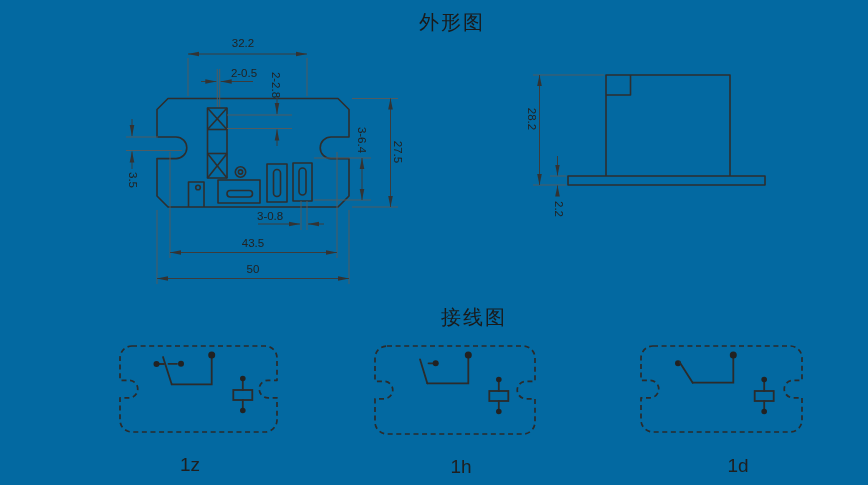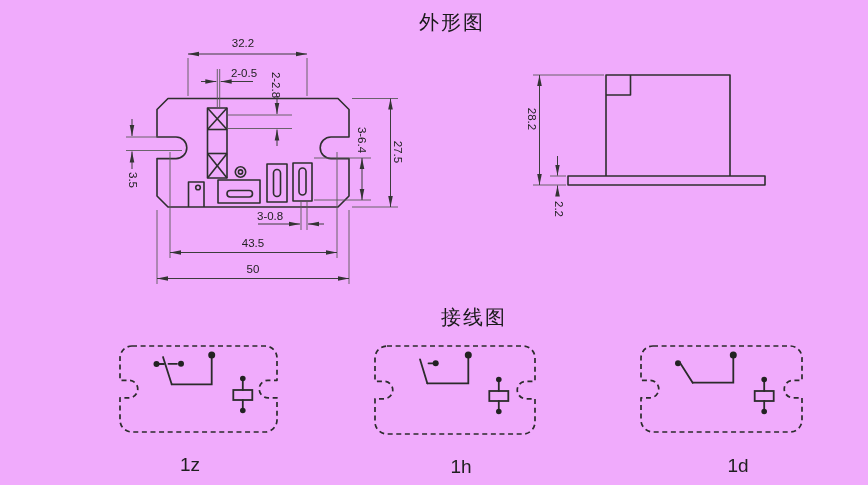--- a/index.html
+++ b/index.html
@@ -1,16 +1,16 @@
 <!DOCTYPE html>
 <html><head>
 <meta charset="utf-8">
 <style>
   html,body{margin:0;padding:0;background:#ffffff;}
-  .stage{position:relative;width:868px;height:485px;background:#f0abfc;overflow:hidden;
+  .stage{position:relative;width:868px;height:485px;background:#0369a1;overflow:hidden;
          font-family:"Liberation Sans", sans-serif;}
   svg text{font-family:"Liberation Sans", sans-serif;}
   .obj{stroke:#2e2e2e;stroke-width:1.6;fill:none;stroke-linejoin:round;}
   .thin{stroke:#5a5a5a;stroke-width:0.9;fill:none;}
   .dim{stroke:#3c3c3c;stroke-width:1;fill:none;}
   .dash{stroke:#2b2b2b;stroke-width:1.7;fill:none;stroke-dasharray:5 3.6;stroke-linejoin:round;}
   .wire{stroke:#2b2b2b;stroke-width:1.8;fill:none;stroke-linecap:round;}
   .dot{fill:#222222;stroke:none;}
   .dimtext{font-size:11.5px;fill:#222222;}
   .label{font-size:19px;fill:#1f1f1f;}

